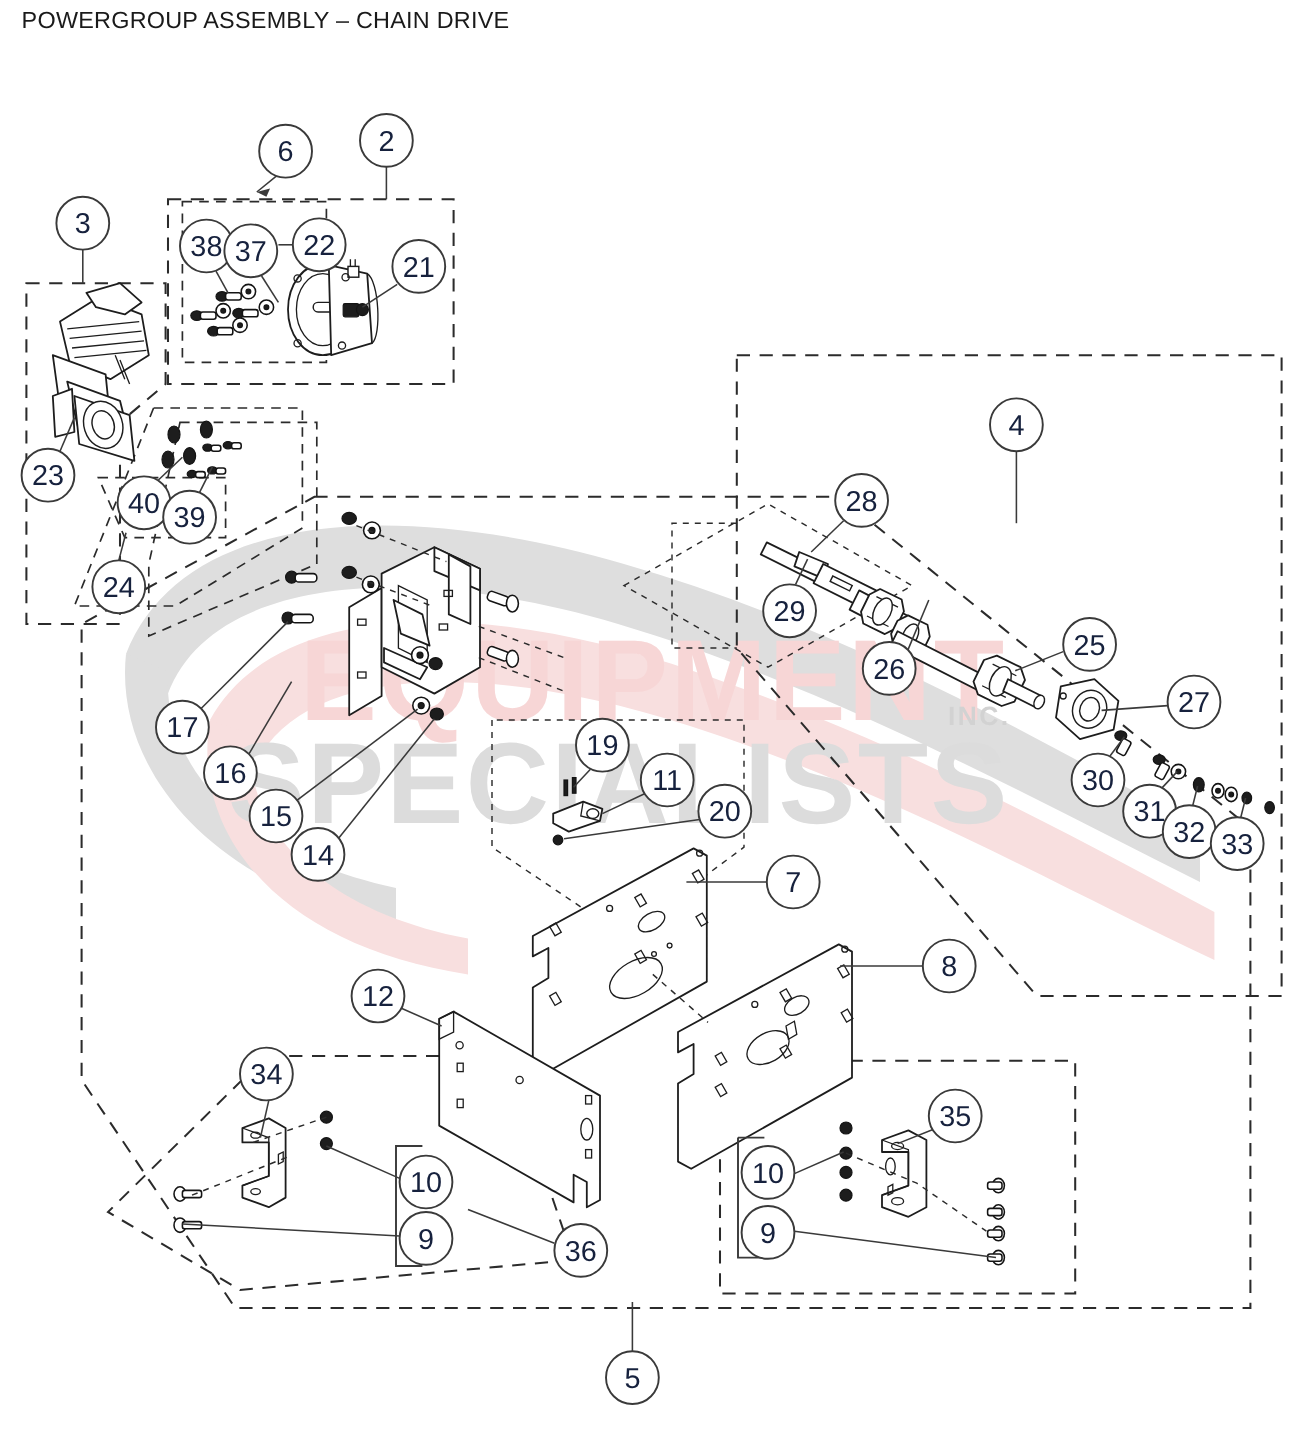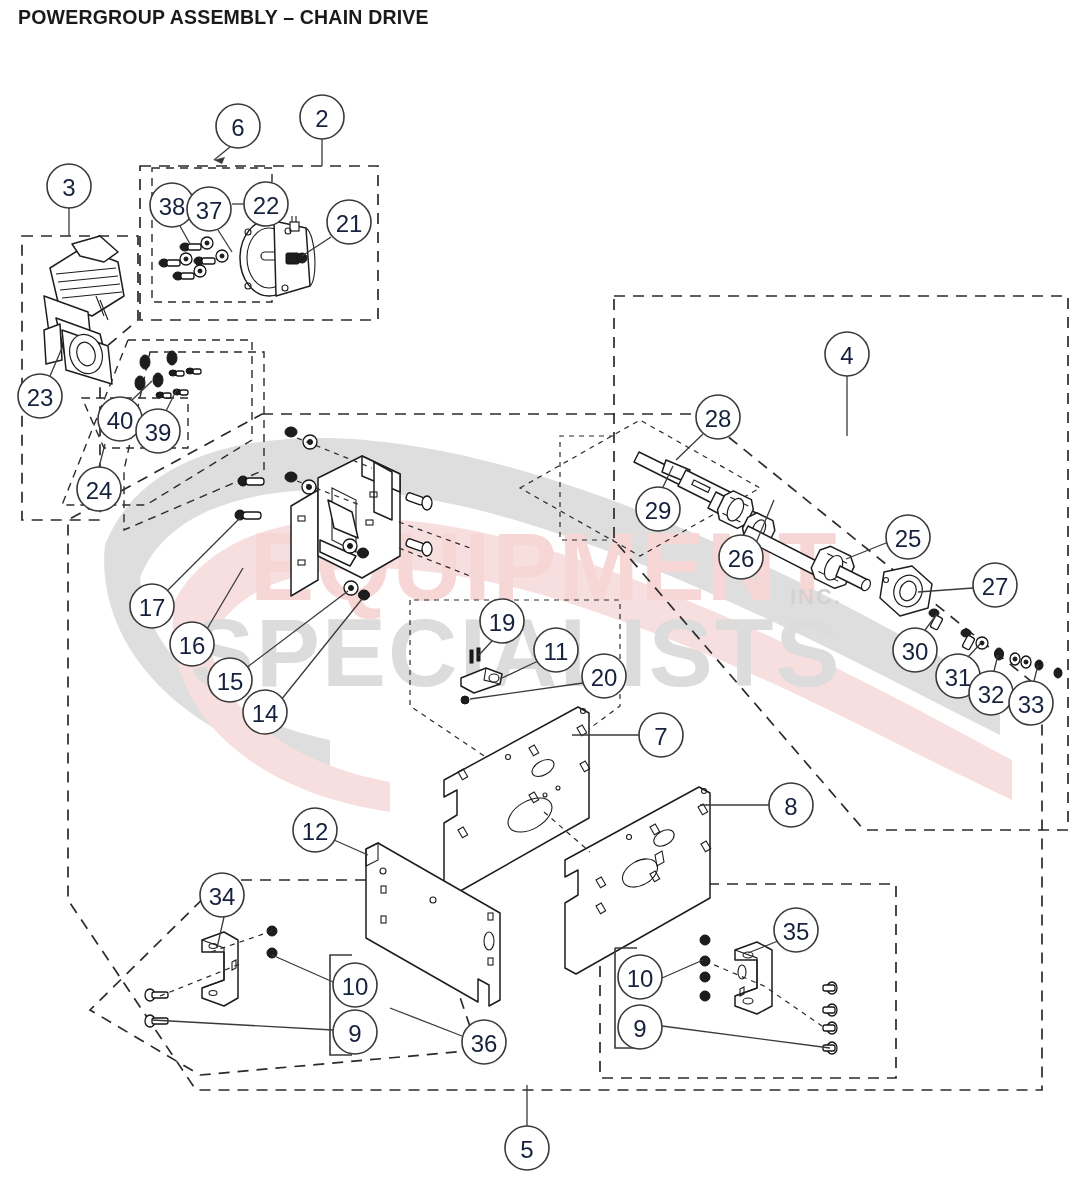--- a/index.html
+++ b/index.html
@@ -2,21 +2,21 @@
 <html><head>
 <meta charset="utf-8">
 <style>
   html,body{margin:0;padding:0;background:#ffffff;}
   body{
     width:1089px;height:1196px;position:relative;overflow:hidden;
     font-family:"Liberation Sans","DejaVu Sans",sans-serif;
   }
   #page-title{
     position:absolute;left:18px;top:6px;
-    font-size:19.5px;font-weight:bold;letter-spacing:.2px;
+    font-size:19.5px;font-weight:normal;letter-spacing:.2px;
     color:#1a1a1a;white-space:nowrap;
   }
   #canvas{position:absolute;left:0;top:0;width:1089px;height:1196px;}
   .wm-text{
     font-family:"Liberation Sans","DejaVu Sans",sans-serif;
     font-weight:bold;letter-spacing:2px;
   }
   .cal-num{
     font-family:"Liberation Sans","DejaVu Sans",sans-serif;
     font-size:24px;fill:#16213d;text-anchor:middle;dominant-baseline:central;

